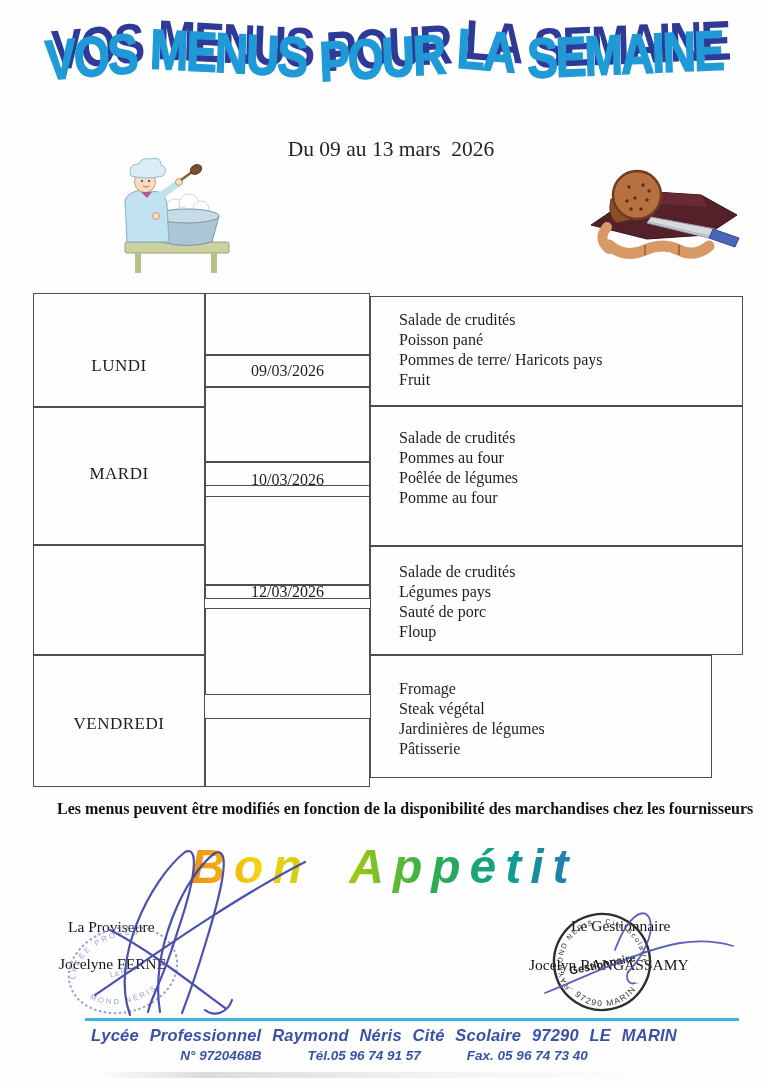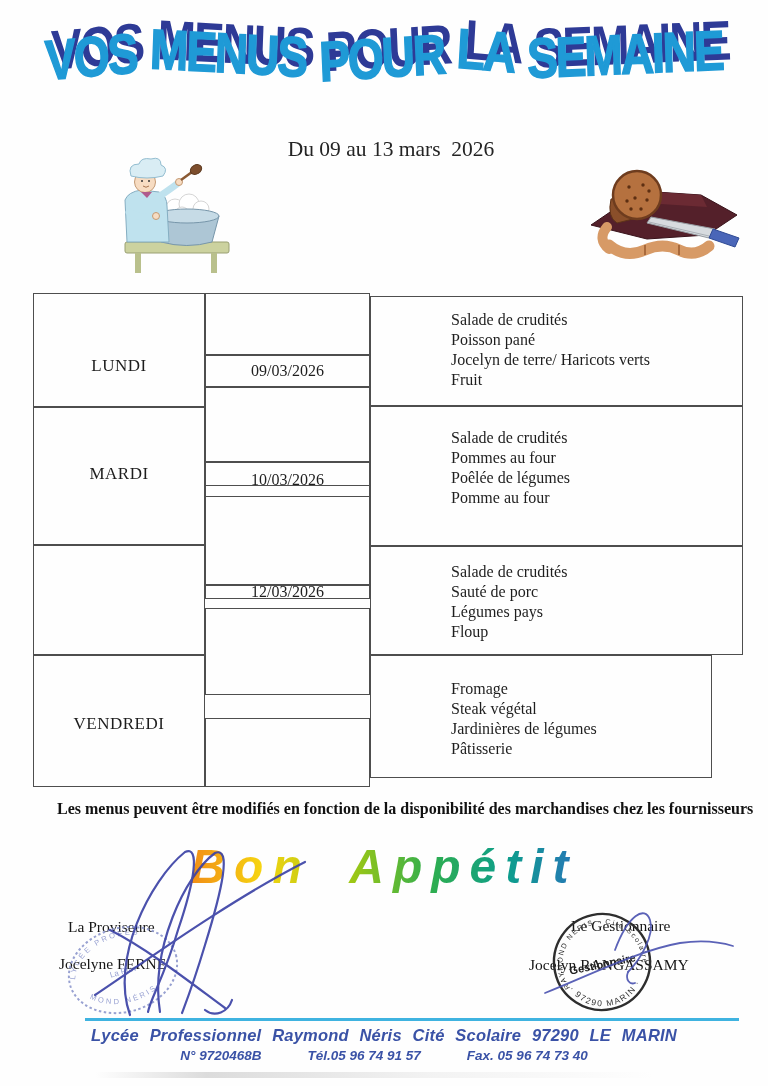--- a/index.html
+++ b/index.html
@@ -21,21 +21,21 @@
   .subtitle{position:absolute;left:0;top:137px;width:768px;text-align:center;
             padding-left:14px;box-sizing:border-box;font-size:21.5px;white-space:pre;color:#242424;}
 
   .clipart{position:absolute;}
 
   
   .cell{position:absolute;border:1px solid #4e4e4e;box-sizing:border-box;}
   .datecell{display:flex;align-items:center;justify-content:center;font-size:16px;color:#1e1e1e;}
   .daylabel{position:absolute;left:33px;width:172px;text-align:center;font-size:17px;
             letter-spacing:.5px;color:#1d1d1d;margin-top:16px;}
-  .menucell{padding-left:80px;font-size:16px;line-height:20px;color:#1e1e1e;}
+  .menucell{padding-left:28px;font-size:16px;line-height:20px;color:#1e1e1e;}
   .menucell div{white-space:nowrap;}
   .r0{padding-top:13px;} .r1{padding-top:21px;} .r2{padding-top:15px;} .r3{padding-top:23px;}
 
   .disclaimer{position:absolute;left:57px;top:799px;width:702px;font-weight:bold;
               font-size:16px;line-height:19.5px;color:#111;}
 
   .bon{position:absolute;left:0;top:839px;width:768px;text-align:center;
        font-family:"Liberation Sans",sans-serif;font-style:italic;font-weight:bold;
        font-size:48px;letter-spacing:9px;word-spacing:18px;color:#c2387e;
        background:linear-gradient(90deg,#d3286e 0%,#e02f28 10%,#f07818 22%,#f6d411 34%,
@@ -134,33 +134,33 @@
   <div class="cell" style="left:205px;top:387px;width:165px;height:75px"></div>
   <div class="cell datecell" style="left:205px;top:462px;width:165px;height:35px">10/03/2026</div>
   <div class="cell" style="left:205px;top:485px;width:165px;height:100px"></div>
   <div class="cell datecell" style="left:205px;top:585px;width:165px;height:14px">12/03/2026</div>
   <div class="cell" style="left:205px;top:608px;width:165px;height:87px"></div>
   <div class="cell" style="left:205px;top:718px;width:165px;height:69px"></div>
 
   <div class="cell menucell r0" style="left:370px;top:296px;width:373px;height:110px">
     <div>Salade de crudités</div>
     <div>Poisson pané</div>
-    <div>Jocelyn de terre/ Haricots verts</div>
+    <div>Pommes de terre/ Haricots pays</div>
     <div>Fruit</div>
   </div>
   <div class="cell menucell r1" style="left:370px;top:406px;width:373px;height:140px">
     <div>Salade de crudités</div>
     <div>Pommes au four</div>
     <div>Poêlée de légumes</div>
     <div>Pomme au four</div>
   </div>
   <div class="cell menucell r2" style="left:370px;top:546px;width:373px;height:109px">
     <div>Salade de crudités</div>
+    <div>Légumes pays</div>
     <div>Sauté de porc</div>
-    <div>Légumes pays</div>
     <div>Floup</div>
   </div>
   <div class="cell menucell r3" style="left:370px;top:655px;width:342px;height:123px">
     <div>Fromage</div>
     <div>Steak végétal</div>
     <div>Jardinières de légumes</div>
     <div>Pâtisserie</div>
   </div>
 
   <div class="disclaimer">Les menus peuvent être modifiés en fonction de la disponibilité des marchandises chez les fournisseurs</div>

